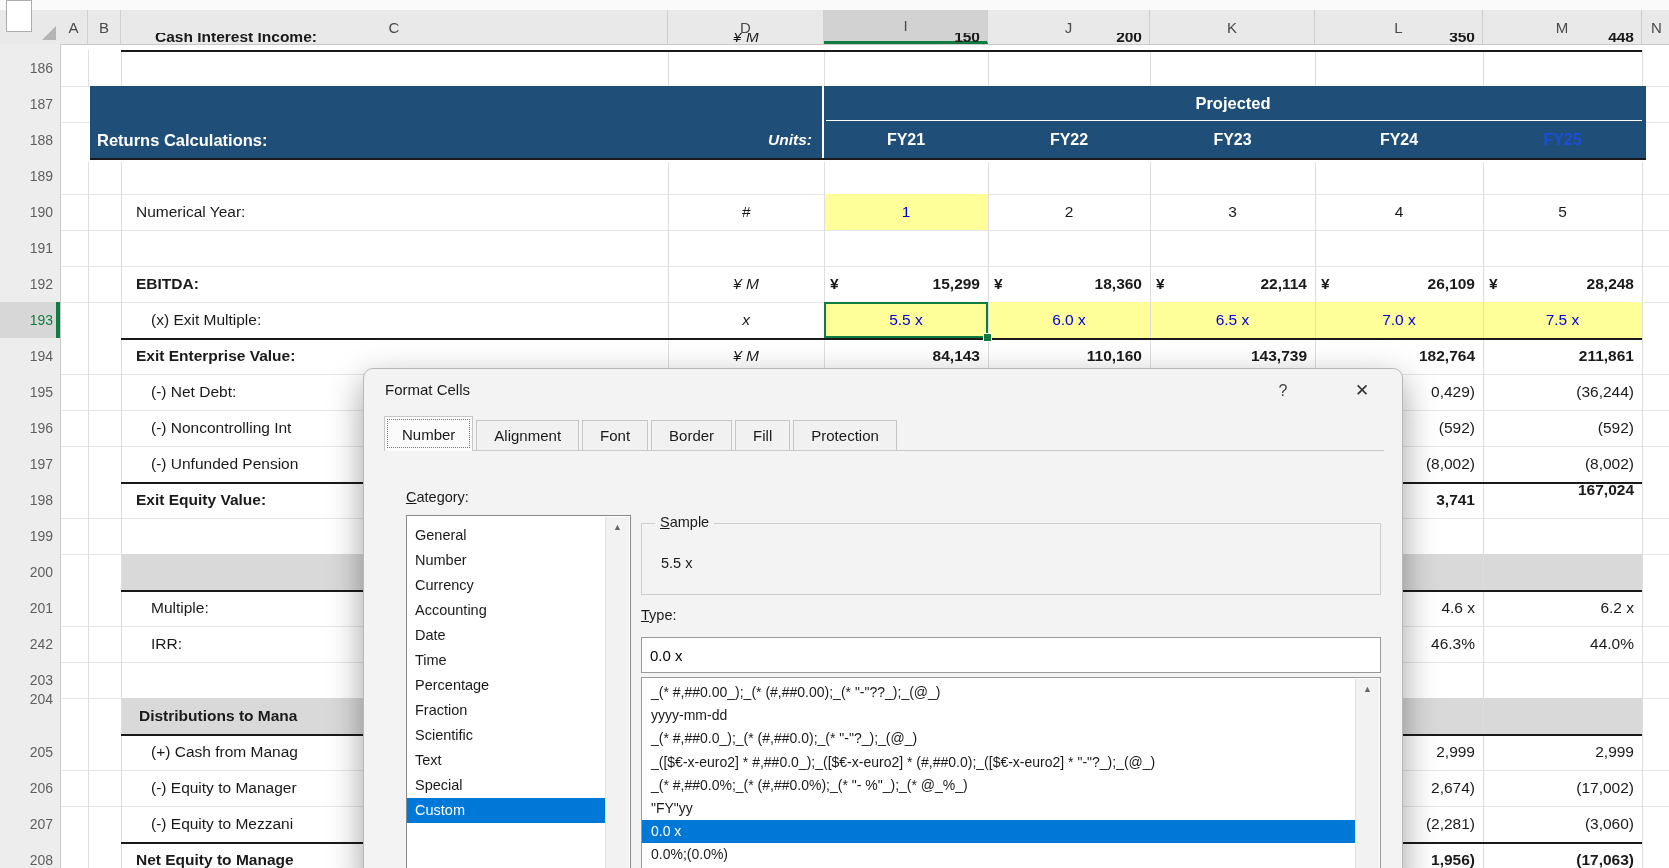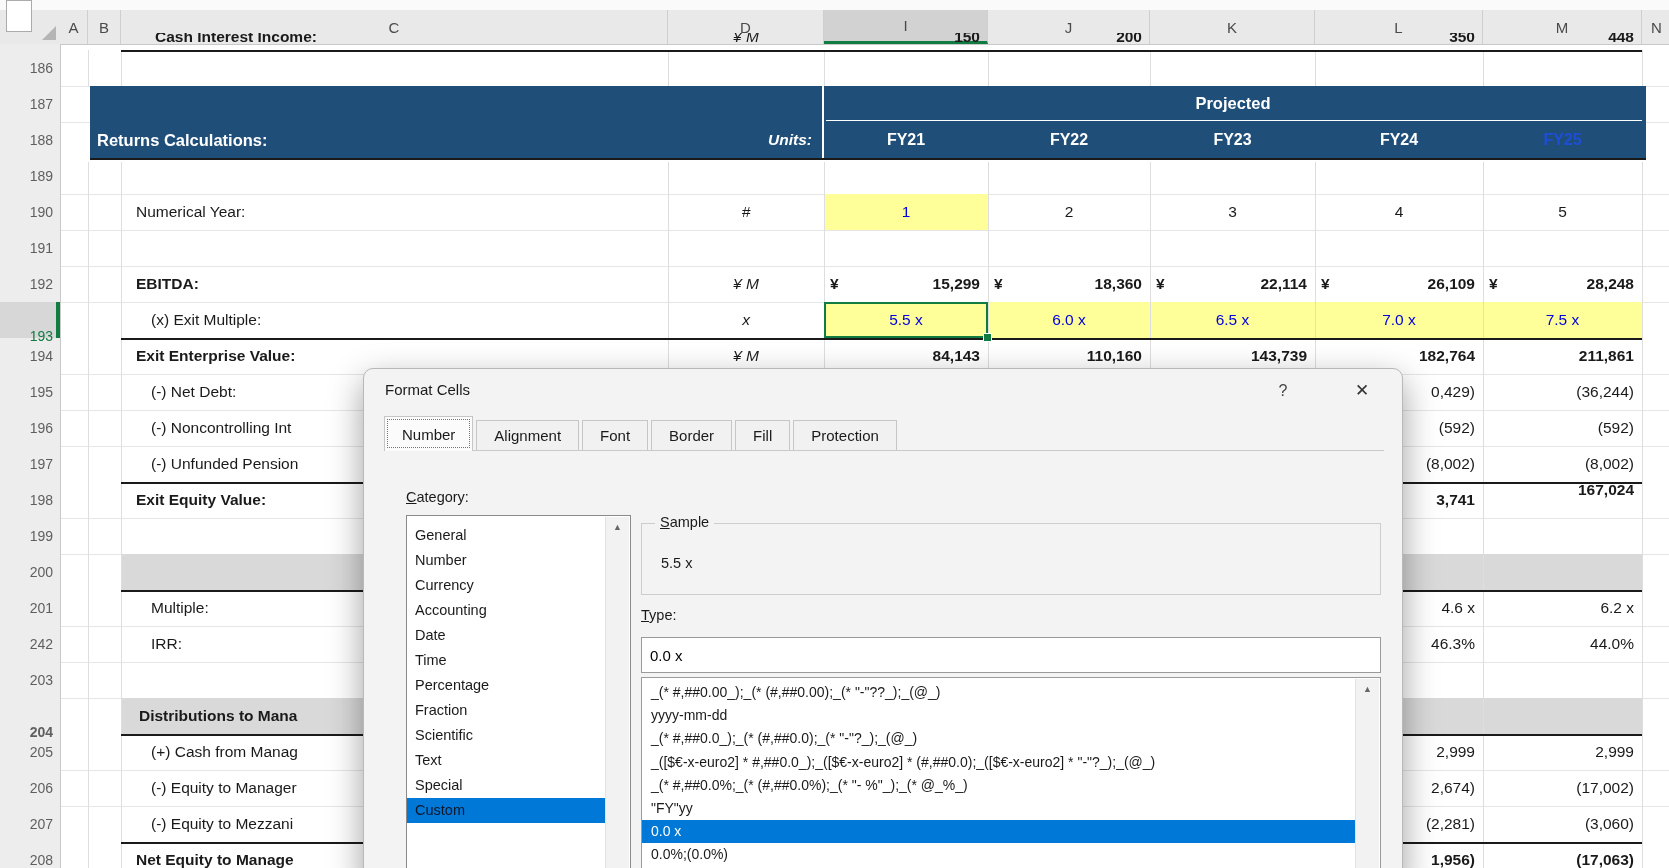--- a/index.html
+++ b/index.html
@@ -10,21 +10,21 @@
   #formula-sliver{left:0;top:0;width:1669px;height:10px;background:#FAFAFA;}
   #namebox{left:6px;top:0;width:24px;height:30px;background:#fff;border:1px solid #ABABAB;z-index:6;}
   #colheads{left:0;top:10px;width:1669px;height:34px;background:#E9E9E9;border-bottom:1px solid #C9C9C9;z-index:4;}
   .colhead{position:absolute;top:0;height:34px;display:flex;align-items:center;justify-content:center;
            font-size:15px;color:#4a4a4a;border-right:1px solid #CFCFCF;box-sizing:border-box;}
   .colhead.sel{background:#D2D2D2;border-bottom:3px solid #107C41;}
   #selectall{left:28px;top:10px;width:32px;height:34px;z-index:5;}
   #selectall .tri{position:absolute;right:4px;bottom:4px;width:0;height:0;border-left:14px solid transparent;border-bottom:14px solid #B5B5B5;}
   #gutter{left:0;top:44px;width:60px;height:824px;background:#EDEDED;border-right:1px solid #C9C9C9;overflow:hidden;z-index:4;}
   .rownum{position:absolute;right:7px;height:36px;display:flex;align-items:center;font-size:14px;color:#5f5f5f;}
-  .rownum.sel{color:#107C41;margin-top:16px;}
+  .rownum.sel{color:#107C41;}
   .rowselbg{position:absolute;left:0;width:60px;background:#D7D7D7;}
   .rowselbar{position:absolute;left:56px;width:4px;background:#107C41;}
   
   .gridh{background:#E6E6E6;height:1px;z-index:1;}
   .gridv{background:#DEDEDE;width:1px;z-index:3;}
   .blackline{background:#1a1a1a;height:2px;z-index:4;}
   .fill{z-index:2;}
   .celltext{z-index:5;font-size:15.5px;white-space:nowrap;}
   .b{font-weight:bold;}
   .it{font-style:italic;}
@@ -38,21 +38,21 @@
   #dlg-close{left:984px;top:11px;width:28px;text-align:center;font-size:17px;color:#333;cursor:pointer;}
   #tabs{left:20px;top:44px;width:1000px;height:37px;border-bottom:1px solid #C9C9C9;display:flex;align-items:flex-end;}
   .tab{padding:0 17px;height:30px;display:flex;align-items:center;background:#F1F1F1;border:1px solid #C6C6C6;
        border-bottom:none;margin-right:3px;font-size:15px;box-sizing:border-box;cursor:pointer;}
   .tab.active{background:#FBFBFB;height:35px;margin-bottom:-1px;outline:1px dotted #777;outline-offset:-4px;}
   .dlg-label{font-size:14.5px;}
   .dlg-label::first-letter{text-decoration:underline;}
   #cat-label{left:42px;top:120px;}
   #cat-list{left:42px;top:146px;width:225px;height:360px;background:#fff;border:1px solid #8a8a8a;box-sizing:border-box;}
   .cat-item{height:25px;line-height:25px;padding-left:8px;margin-right:24px;font-size:14.5px;cursor:pointer;white-space:nowrap;}
-  .cat-item.sel{background:#0078D7;color:#0f172a;}
+  .cat-item.sel{background:#0078D7;color:#ffffff;}
   .vscroll{position:absolute;top:1px;right:1px;bottom:1px;width:23px;background:#F2F2F2;border-left:1px solid #E2E2E2;}
   .vscroll .up{position:absolute;top:5px;left:0;width:100%;text-align:center;font-size:9px;color:#666;}
   #sample-box{left:277px;top:154px;width:740px;height:72px;border:1px solid #CDCDCD;box-sizing:border-box;}
   #sample-label{left:291px;top:145px;background:#F3F3F3;padding:0 5px;}
   #sample-value{left:297px;top:186px;font-size:14.5px;}
   #type-label{left:277px;top:238px;}
   #type-input{left:277px;top:268px;width:740px;height:36px;border:1px solid #9a9a9a;background:#fff;
               font-size:15px;padding:0 0 0 8px;box-sizing:border-box;font-family:"Liberation Sans",sans-serif;}
   #code-list{left:277px;top:308px;width:740px;height:212px;background:#fff;border:1px solid #9a9a9a;box-sizing:border-box;overflow:hidden;}
   .code-item{height:23.2px;line-height:23.2px;padding-left:9px;margin-right:25px;font-size:14px;white-space:nowrap;overflow:hidden;cursor:pointer;}
@@ -97,21 +97,21 @@
       <div class="rownum" style="top: 294px;">194</div>
       <div class="rownum" style="top: 330px;">195</div>
       <div class="rownum" style="top: 366px;">196</div>
       <div class="rownum" style="top: 402px;">197</div>
       <div class="rownum" style="top: 438px;">198</div>
       <div class="rownum" style="top: 474px;">199</div>
       <div class="rownum" style="top: 510px;">200</div>
       <div class="rownum" style="top: 546px;">201</div>
       <div class="rownum" style="top: 582px;">242</div>
       <div class="rownum" style="top: 618px;">203</div>
-      <div class="rownum" style="top: 670px; font-weight: bold;">204</div>
+      <div class="rownum" style="top: 637px;">204</div>
       <div class="rownum" style="top: 690px;">205</div>
       <div class="rownum" style="top: 726px;">206</div>
       <div class="rownum" style="top: 762px;">207</div>
       <div class="rownum" style="top: 798px;">208</div>
     </div>
   <div class="abs" id="grid" style="left:0;top:0;width:1669px;height:868px;">
       <div class="abs gridh" style="left: 60px; top: 86px; width: 1609px;"></div>
       <div class="abs gridh" style="left: 60px; top: 122px; width: 1609px;"></div>
       <div class="abs gridh" style="left: 60px; top: 194px; width: 1609px;"></div>
       <div class="abs gridh" style="left: 60px; top: 230px; width: 1609px;"></div>

